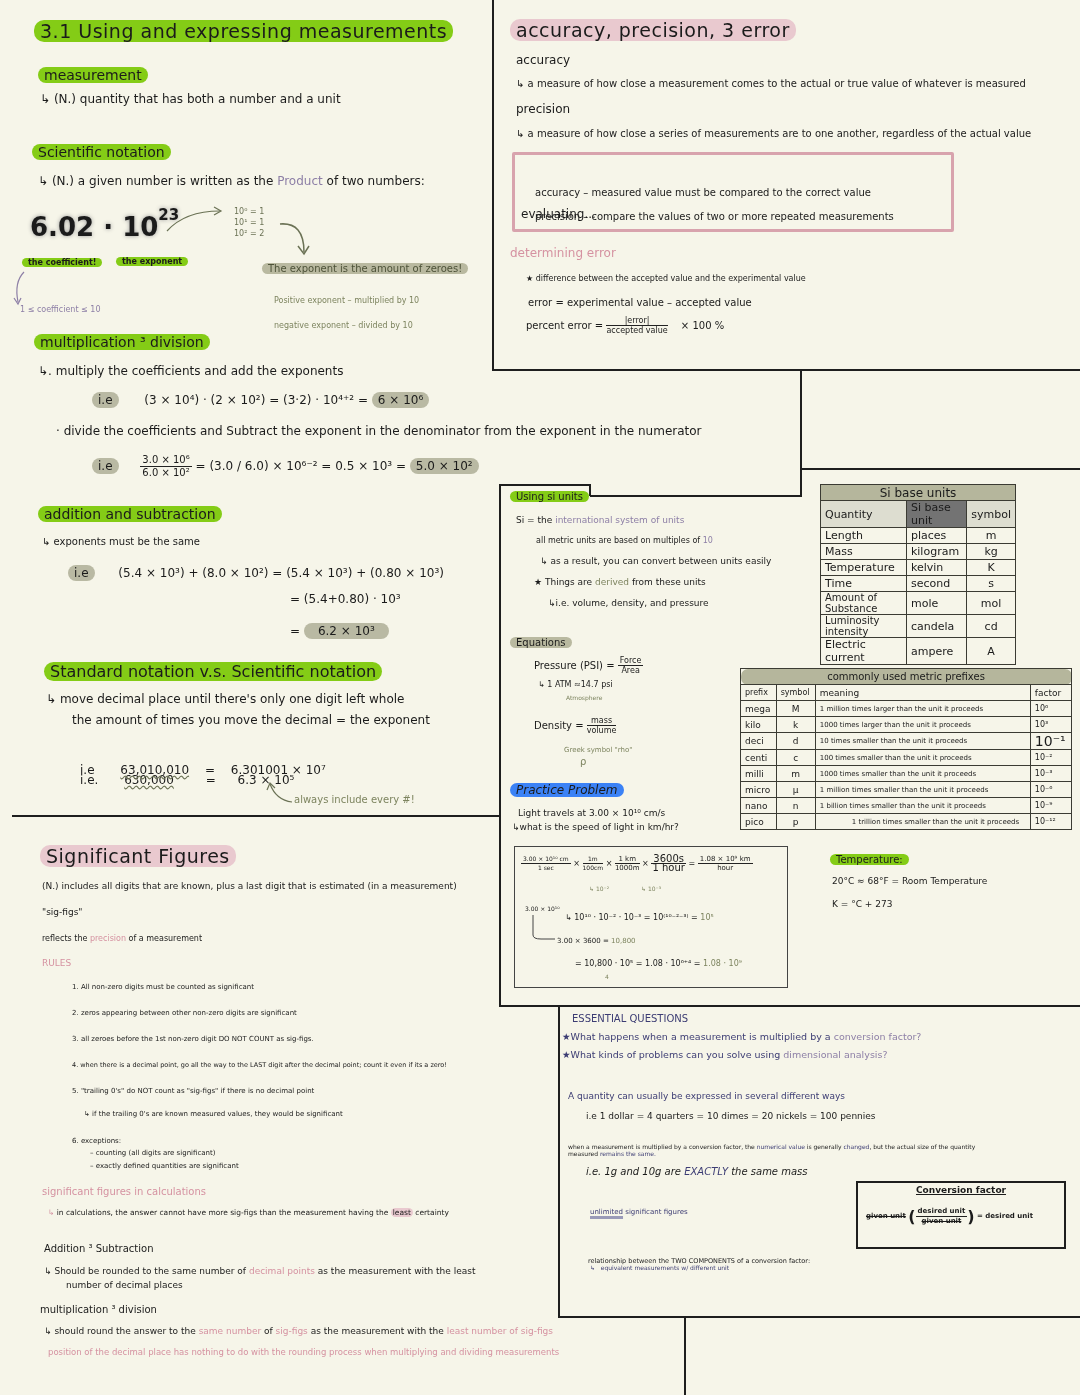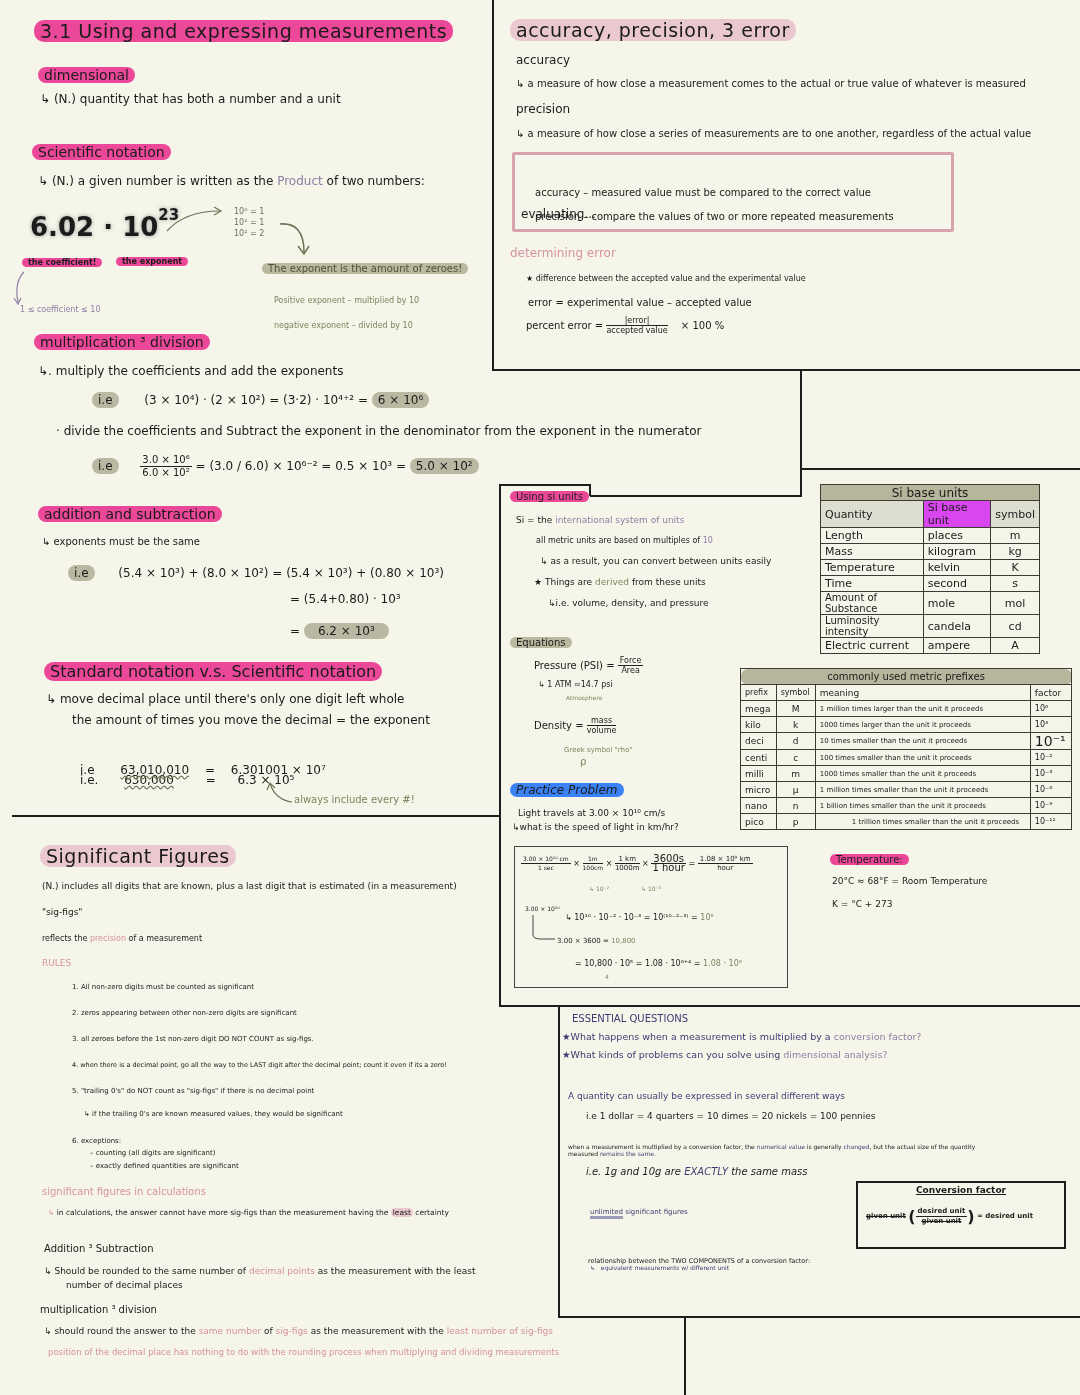--- a/index.html
+++ b/index.html
@@ -1,19 +1,19 @@
 <!DOCTYPE html>
 <html><head>
 <meta charset="utf-8">
 <style>
   html,body{margin:0;padding:0;}
   body{width:1080px;height:1395px;background:#f6f5e9;position:relative;overflow:hidden;font-family:"DejaVu Sans",sans-serif;color:#1b1b1b;}
   .abs{position:absolute;}
   .t{position:absolute;white-space:nowrap;}
-  .hl-gray{background:#ec4899;border-radius:10px;padding:0 6px;}
+  .hl-gray{background:#84cc16;border-radius:10px;padding:0 6px;}
   .hl-pink{background:#e9c9cf;border-radius:10px;padding:0 6px;}
   .hl-olive{background:#b9b9a0;border-radius:10px;padding:0 6px;}
   .pill{background:#b9b9a3;border-radius:10px;padding:1px 6px;}
   .pink{color:#d592a1;}
   .purple{color:#8d7fa6;}
   .olive{color:#7d845f;}
   .navy{color:#3c3c73;}
   .h1{font-size:19px;letter-spacing:0.5px;}
   .h2{font-size:14px;}
   .body{font-size:12px;}
@@ -40,21 +40,21 @@
 <div class="line" style="left:589px;top:484px;width:2px;height:12px;"></div>
 <div class="line" style="left:499px;top:484px;width:2px;height:522px;"></div>
 <div class="line" style="left:499px;top:1005px;width:581px;height:2px;"></div>
 <div class="line" style="left:12px;top:815px;width:488px;height:2px;"></div>
 <div class="line" style="left:558px;top:1005px;width:2px;height:312px;"></div>
 <div class="line" style="left:558px;top:1316px;width:522px;height:2px;"></div>
 <div class="line" style="left:684px;top:1316px;width:2px;height:79px;"></div>
 
 <div class="t h1" style="left:34px;top:20px;"><span class="hl-gray">3.1 Using and expressing measurements</span></div>
 
-<div class="t h2" style="left:38px;top:67px;"><span class="hl-gray">dimensional</span></div>
+<div class="t h2" style="left:38px;top:67px;"><span class="hl-gray">measurement</span></div>
 <div class="t body" style="left:40px;top:92px;"><span>↳</span> <span>(N.) quantity that has both a number and a unit</span></div>
 
 <div class="t h2" style="left:32px;top:144px;"><span class="hl-gray">Scientific notation</span></div>
 <div class="t body" style="left:38px;top:174px;">
   <span>↳</span>
   <span>(N.) a given number is written as the</span>
   <span class="purple">Product</span>
   <span>of two numbers:</span>
 </div>
 
@@ -204,28 +204,28 @@
     </svg>
   <div class="t" style="left:42px;top:90px;font-size:7px;"><span>3.00 × 3600 =</span> <span class="olive">10,800</span></div>
   <div class="t" style="left:60px;top:112px;font-size:8px;"><span>= 10,800 · 10⁵ = 1.08 · 10⁶⁺⁴ =</span> <span class="olive">1.08 · 10⁹</span></div>
   <div class="t olive" style="left:90px;top:126px;font-size:6px;">4</div>
 </div>
 
 <div class="t sm" style="left:830px;top:854px;"><span class="hl-gray">Temperature:</span></div>
 <div class="t xs" style="left:832px;top:876px;font-size:9px;">20°C ≈ 68°F = Room Temperature</div>
 <div class="t xs" style="left:832px;top:899px;font-size:9px;">K = °C + 273</div>
 
-<table class="grid" style="left:820px;top:484px;width:220px;">
+<table class="grid" style="left:820px;top:484px;width:196px;">
   <tbody>
       <tr>
         <th class="cap" colspan="3">Si base units</th>
       </tr>
   <tr>
     <td style="background:#ddddd0;">Quantity</td>
-    <td style="background:#d946ef;">Si base unit</td>
+    <td style="background:#737373;">Si base unit</td>
     <td style="background:#ddddd0;">symbol</td>
   </tr>
   <tr>
         <td>Length</td>
         <td>places</td>
         <td class="c">m</td>
       </tr>
   <tr>
         <td>Mass</td>
         <td>kilogram</td>

